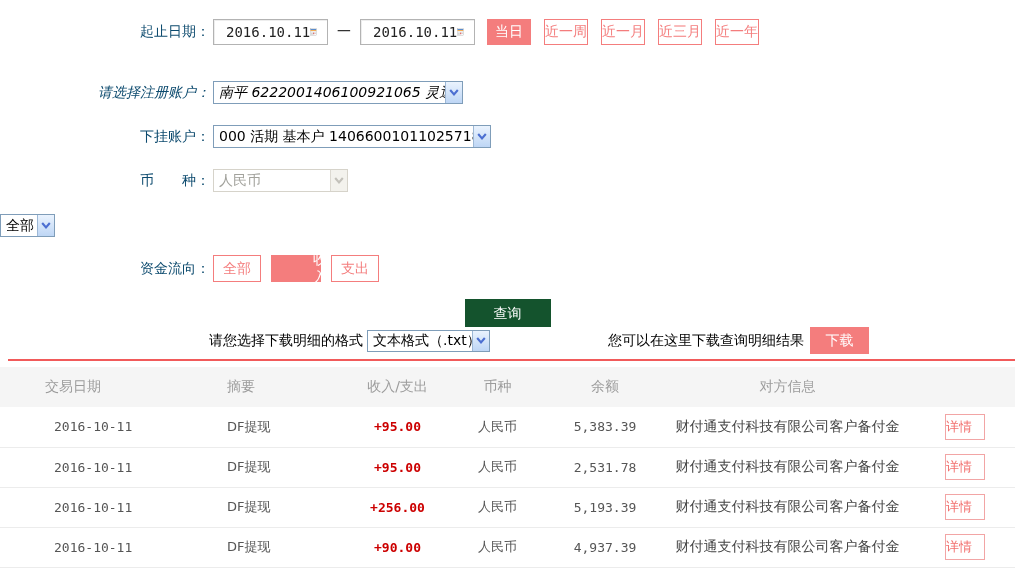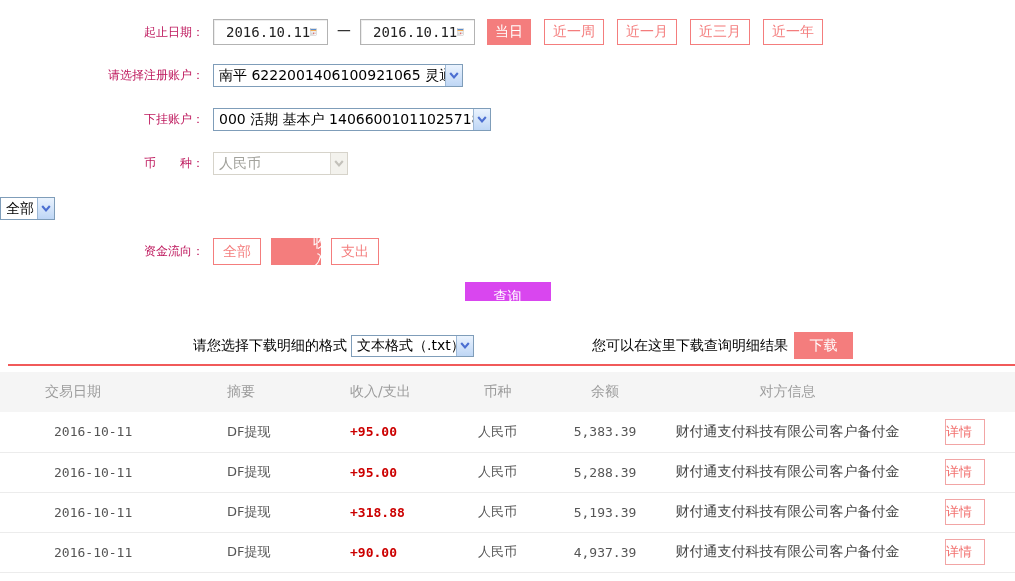--- a/index.html
+++ b/index.html
@@ -7,42 +7,42 @@
   body {
     width:1015px; height:581px; overflow:hidden;
     font-family:"DejaVu Sans","Liberation Sans",sans-serif;
     font-size:14px; color:#333;
   }
   .page { width:1015px; height:581px; position:relative; }
 
   
   .form-row { display:flex; align-items:center; }
   .r1 { margin-top:19px; height:26px; }
-  .r2 { margin-top:19px; height:23px; }
+  .r2 { margin-top:36px; height:23px;font-style:italic; }
   .r3 { margin-top:21px; height:23px; }
   .r4 { margin-top:21px; height:23px; }
   .r5 { margin-top:21px; height:25px; }
   .r6 { margin-top:17px; height:27px; }
   .flabel {
-    width:213px; flex:0 0 213px; text-align:right; color:#be185d;
-    font-size:12px; padding-right:9px; white-space:pre;
+    width:213px; flex:0 0 213px; text-align:right; color:#0c4a6e;
+    font-size:14px; padding-right:3px; white-space:pre;
   }
   .date-input {
     width:115px; height:26px; background:#fff;
     border:1px solid #b3b3b3; box-shadow:inset 1px 1px 0 #ededed;
     display:flex; align-items:center; justify-content:space-between;
     padding:0 10px 0 12px; cursor:text;
   }
   .date-input .dval { font-family:"DejaVu Sans Mono","Liberation Mono",monospace; font-size:14px; color:#222; }
   .cal { cursor:pointer; display:block; }
   .dash { margin:0 9px; color:#333; }
 
   .qbtn {
     display:inline-flex; align-items:center; justify-content:center;
-    height:26px; padding:0 8px; margin-right:13px; font-size:14px;
+    height:26px; padding:0 0; margin-right:13px; font-size:14px;
     border:1px solid #f47d7d; color:#f47d7d; background:#fff; cursor:pointer;
     text-decoration:none;
   }
   .qbtn.filled { background:#f47d7d; color:#fff; border-color:#f47d7d; }
   .qbtn.today { margin-left:12px; padding:0 7px; }
 
   
   .xsel {
     height:23px; border:1px solid #7f9db9; background:#fff;
     display:flex; align-items:center; cursor:pointer; position:relative;
@@ -63,46 +63,46 @@
   .ffbtn {
     display:inline-flex; align-items:center; justify-content:center;
     width:48px; height:27px; margin-right:10px; font-size:14px;
     border:1px solid #f47d7d; color:#f47d7d; background:#fff; cursor:pointer;
     text-decoration:none;
   }
   .ffbtn.filled { background:#f47d7d; color:#fff;padding-left:48px; }
 
   .query-row { margin-top:17px; text-align:center; }
   .query-btn {
-    display:inline-block; width:86px; height:19px; line-height:28px;
-    background:#d946ef; color:#fff; font-size:14px; text-align:center;
+    display:inline-block; width:86px; height:28px; line-height:28px;
+    background:#14532d; color:#fff; font-size:14px; text-align:center;
     border:none; cursor:pointer;
   }
 
-  .download-row { margin-top:28px; height:27px; display:flex; align-items:center; }
+  .download-row { height:27px; display:flex; align-items:center;padding-left:16px; }
   .dl-label1 { margin-left:193px; color:#000; }
   .dl-sel { margin-left:4px; height:22px; }
   .dl-label2 { margin-left:118px; color:#000; }
   .dl-btn {
     margin-left:6px; display:inline-block; width:59px; height:27px; line-height:27px;
     background:#f47d7d; color:#fff; text-align:center; font-size:14px;
     border:none; cursor:pointer; text-decoration:none;
   }
 
   
   .redline { height:2px; background:#f15a5a; margin:5px 0 0 8px; }
   table.tx { width:1015px; border-collapse:collapse; margin-top:6px; table-layout:fixed; }
   .tx thead tr { height:40px; background:#f5f5f5; }
   .tx th { font-weight:normal; color:#9c9c9c; font-size:14px;margin-left:36px; }
   .tx tbody tr { height:40px; border-bottom:1px solid #ececec; background:#fff; }
   .tx td { font-size:13px; color:#555; }
   .c1 { text-align:left; padding-left:54px; }
   th.c1 { padding-left:45px; }
   .c2 { text-align:left; }
-  .c3 { text-align:left; }
+  .c3 { text-align:center; }
   .c4, .c5, .c6, .c7 { text-align:center; }
   .mono { font-family:"DejaVu Sans Mono","Liberation Mono",monospace; }
   td.c3 { color:#c00; font-weight:bold; }
   td.c6 { color:#444; font-size:14px; }
   .detail-btn {
     display:inline-block; width:40px; height:26px; line-height:24px;
     border:1px solid #f2a5a5; color:#f2706e; background:#fff; font-size:13px;
     text-align:left; cursor:pointer; text-decoration:none;
   }
 </style>
@@ -264,28 +264,28 @@
         <td class="c4">人民币</td>
         <td class="c5 mono">5,383.39</td>
         <td class="c6">财付通支付科技有限公司客户备付金</td>
         <td class="c7"><a class="detail-btn">详情</a></td>
       </tr>
       <tr>
         <td class="c1 mono">2016-10-11</td>
         <td class="c2">DF提现</td>
         <td class="c3 mono">+95.00</td>
         <td class="c4">人民币</td>
-        <td class="c5 mono">5,288.39</td>
+        <td class="c5 mono">2,531.78</td>
         <td class="c6">财付通支付科技有限公司客户备付金</td>
         <td class="c7"><a class="detail-btn">详情</a></td>
       </tr>
       <tr>
         <td class="c1 mono">2016-10-11</td>
         <td class="c2">DF提现</td>
-        <td class="c3 mono">+318.88</td>
+        <td class="c3 mono">+256.00</td>
         <td class="c4">人民币</td>
         <td class="c5 mono">5,193.39</td>
         <td class="c6">财付通支付科技有限公司客户备付金</td>
         <td class="c7"><a class="detail-btn">详情</a></td>
       </tr>
       <tr>
         <td class="c1 mono">2016-10-11</td>
         <td class="c2">DF提现</td>
         <td class="c3 mono">+90.00</td>
         <td class="c4">人民币</td>

